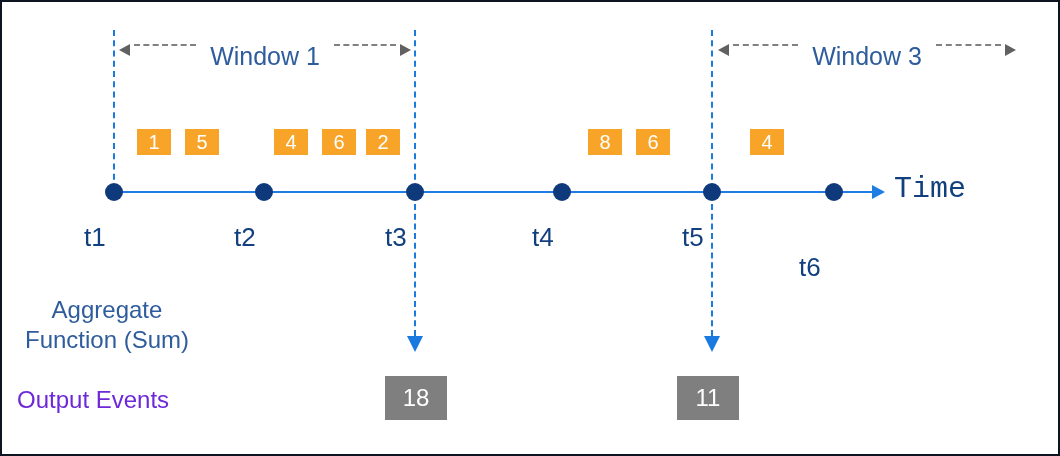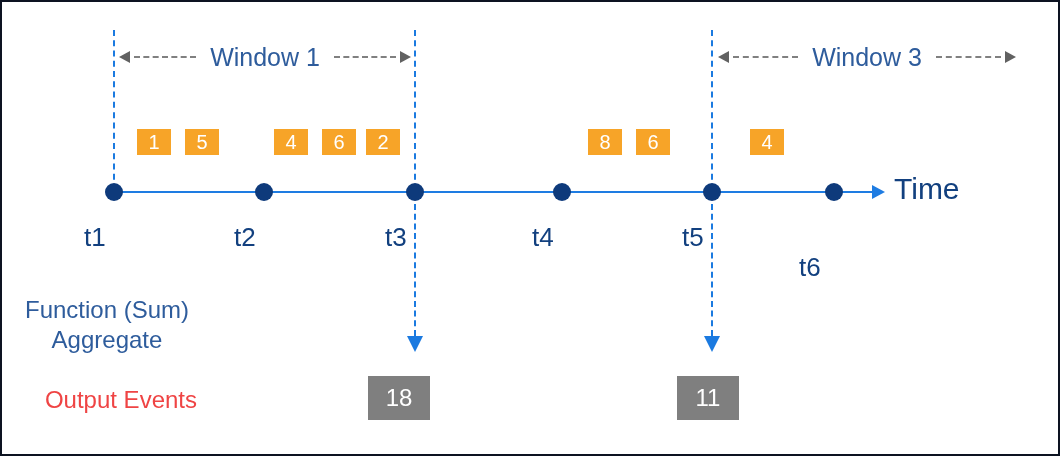--- a/index.html
+++ b/index.html
@@ -37,21 +37,21 @@
   }
   .da-t3 { left: 405px; top: 334px; }
   .da-t5 { left: 702px; top: 334px; }
 
   
   .window-row {
     position: absolute;
     top: 42px;
     height: 26px;
     display: flex;
-    align-items: center;
+    align-items: flex-start;
   }
   .wr-1 { left: 117px; width: 292px; }
   .wr-2 { left: 418px; width: 287px; }
   .wr-3 { left: 716px; width: 298px; }
   .wr-arrow-left {
     width: 0; height: 0;
     border-top: 6px solid transparent;
     border-bottom: 6px solid transparent;
     border-right: 11px solid #616161;
     flex: 0 0 auto;
@@ -135,20 +135,21 @@
   .dot-4 { left: 701px; }
   .dot-5 { left: 823px; }
 
   .time-label {
     position: absolute;
     left: 892px;
     top: 172px;
     font-size: 30px;
     color: #12407f;
     line-height: 1;
+    font-family: Liberation Mono, monospace;
   }
 
   .tick-label {
     position: absolute;
     top: 222px;
     width: 60px;
     text-align: left;
     font-size: 26px;
     color: #12407f;
     line-height: 1;
@@ -169,41 +170,41 @@
     text-align: center;
     font-size: 24px;
     line-height: 1.25;
     color: #2e5c9c;
   }
   .output-label {
     position: absolute;
     left: 15px;
     top: 386px;
     width: 180px;
-    text-align: right;
+    text-align: left;
     font-size: 24px;
     line-height: 1;
-    color: #ef4444;
+    color: #6d28d9;
   }
 
   
   .output-box {
     position: absolute;
     top: 374px;
     width: 62px;
     height: 44px;
     background: #7f7f7f;
     color: #ffffff;
     font-size: 24px;
     display: flex;
     align-items: center;
     justify-content: center;
     line-height: 1;
   }
-  .ob-0 { left: 366px; }
+  .ob-0 { left: 383px; }
   .ob-1 { left: 675px; }
 </style>
 </head>
 <body>
 
 <div class="canvas">
 
   <div class="vguide vg-t1"></div>
   <div class="vguide vg-t3-top"></div>
   <div class="vguide vg-t5-top"></div>
@@ -247,21 +248,21 @@
   <div class="time-label">Time</div>
 
   <div class="tick-label tl-0">t1</div>
   <div class="tick-label tl-1">t2</div>
   <div class="tick-label tl-2">t3</div>
   <div class="tick-label tl-3">t4</div>
   <div class="tick-label tl-4">t5</div>
   <div class="tick-label tl-5">t6</div>
 
   <div class="aggregate-label">
+    <div>Aggregate</div>
     <div>Function (Sum)</div>
-    <div>Aggregate</div>
   </div>
   <div class="output-label">Output Events</div>
 
   <div class="output-box ob-0">18</div>
   <div class="output-box ob-1">11</div>
 
 </div>
 
 </body></html>

